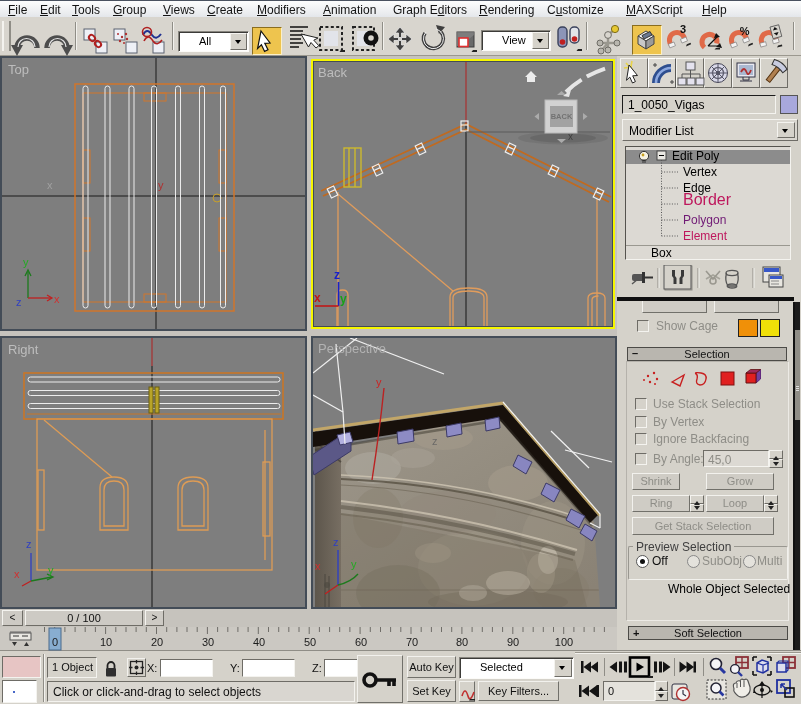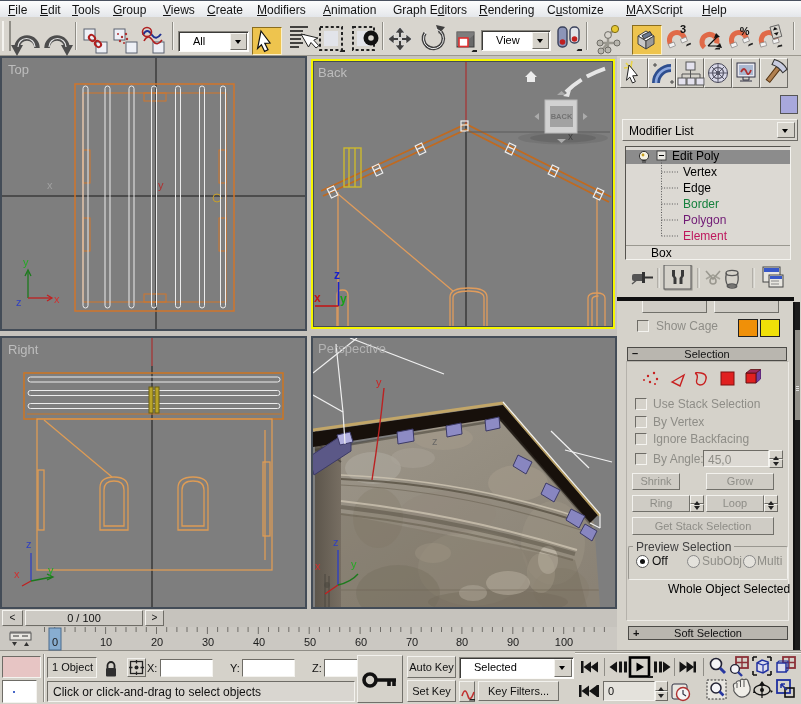--- a/index.html
+++ b/index.html
@@ -8,21 +8,21 @@
 
 #menubar{position:absolute;left:0;top:0;width:801px;height:26px;background:linear-gradient(#fdfdfd,#e9ebee 55%,#d3d9e2);border-top:1px solid #4a5260;box-sizing:border-box;border-bottom:1px solid #a8adb5;}
 .mi{position:absolute;top:2px;font-size:12px;color:#141414;white-space:nowrap;}
 .mi u{text-decoration:underline;}
 
 #toolbar{position:absolute;left:0;top:17px;width:801px;height:39px;background:#d8d5ce;border-bottom:1px solid #9b988f;box-sizing:border-box;}
 .tsep{position:absolute;top:5px;width:1px;height:28px;background:#8f8d86;border-right:1px solid #f2f1ed;}
 .thandle{position:absolute;left:2px;top:4px;width:5px;height:30px;border-left:2px solid #f4f3ef;border-right:2px solid #8f8d86;}
 .tbtn{position:absolute;width:26px;height:26px;top:6px;}
 .combo{position:absolute;height:19px;background:#fff;border:1px solid;border-color:#87857e #fcfbf8 #fcfbf8 #87857e;box-shadow:inset 1px 1px 0 #3c3b38;font-size:11px;color:#000;}
-.combo .ctext{position:absolute;left:14px;top:3px;}
+.combo .ctext{position:absolute;left:20px;top:3px;}
 .combo .carr{position:absolute;right:1px;top:1px;bottom:1px;width:15px;background:#d5d2ca;border:1px solid;border-color:#f4f3ef #6e6c66 #6e6c66 #f4f3ef;}
 .carr:after{content:"";position:absolute;left:4px;top:6px;border:3px solid transparent;border-top:4px solid #000;}
 .ybtn{background:#eec44e;border:1px solid;border-color:#8a6d1f #fbf0c8 #fbf0c8 #8a6d1f;}
 
 #vparea{position:absolute;left:0;top:56px;width:617px;height:553px;background:#c6c3bd;}
 .vpcell{position:absolute;background:#7e7e7e;border:2px solid #434c57;box-sizing:border-box;}
 
 #scrubrow{position:absolute;left:0;top:609px;width:617px;height:18px;background:#c6c3bd;}
 .sbtn{position:absolute;top:1px;height:16px;background:#cdcac4;border:1px solid;border-color:#f4f3ef #6e6c66 #6e6c66 #f4f3ef;box-sizing:border-box;font-size:10px;color:#111;text-align:center;}
 #ruler{position:absolute;left:0;top:627px;width:617px;height:24px;background:#cbc8c2;border-bottom:1px solid #8f8d86;box-sizing:border-box;}
@@ -583,20 +583,23 @@
         <path d="M121 14 q3 -6 5.5 0 q2 5 4.5 -2" stroke="#b03030" stroke-width="1.8" fill="none"></path>
         <path d="M123 19 v3 h6 v-3 M120 23 h12" stroke="#334" fill="none"></path>
 
         <g transform="rotate(38 154 15)">
           <rect x="152" y="8" width="4.5" height="17" fill="#b08050" stroke="#553311"></rect>
           <path d="M146 4 q8 -3.5 16 0 l-1.2 5.5 q-6.8 -2.4 -13.6 0 z" fill="#c8cce0" stroke="#333"></path>
         </g>
       </svg>
     </div>
 
+    <div class="sunken" style="position:absolute;left:5px;top:39px;width:154px;height:19px;background:#d5d2ca;border-color:#1c1c1c #f4f3ef #f4f3ef #1c1c1c">
+      <span style="position:absolute;left:5px;top:2px;font-size:12px;color:#000">1_0050_Vigas</span>
+    </div>
     <div style="position:absolute;left:163px;top:39px;width:18px;height:19px;background:#a8a8dc;border:1px solid #555;box-sizing:border-box"></div>
 
     <div class="raised" style="position:absolute;left:5px;top:63px;width:176px;height:22px;background:#d9d6cf">
       <span style="position:absolute;left:6px;top:4px;font-size:12px;color:#000">Modifier List</span>
       <span class="carr" style="position:absolute;right:2px;top:2px;bottom:2px;width:16px;background:#d5d2ca;border:1px solid;border-color:#f4f3ef #6e6c66 #6e6c66 #f4f3ef"></span>
     </div>
 
     <div class="sunken" style="position:absolute;left:8px;top:90px;width:166px;height:114px;background:#dcd9d3;border-color:#55534e #f4f3ef #f4f3ef #55534e">
       <div style="position:absolute;left:0;top:3px;width:164px;height:14px;background:#8c8c8c"></div>
       <svg width="164" height="114" style="position:absolute;left:0;top:0">
@@ -614,21 +617,21 @@
           <line x1="35.5" y1="41" x2="52" y2="41"></line>
           <line x1="35.5" y1="57" x2="52" y2="57"></line>
           <line x1="35.5" y1="73" x2="52" y2="73"></line>
           <line x1="35.5" y1="89" x2="52" y2="89"></line>
         </g>
         <line x1="0" y1="98.5" x2="164" y2="98.5" stroke="#9a9890"></line>
       </svg>
       <span style="position:absolute;left:46px;top:2px;font-size:12px;color:#000">Edit Poly</span>
       <span style="position:absolute;left:57px;top:18px;font-size:12px;color:#000">Vertex</span>
       <span style="position:absolute;left:57px;top:34px;font-size:12px;color:#000">Edge</span>
-      <span style="position:absolute;left:57px;top:50px;font-size:12px;color:#15803d">Border</span>
+      <span style="position:absolute;left:57px;top:44px;font-size:16px;color:#be185d">Border</span>
       <span style="position:absolute;left:57px;top:66px;font-size:12px;color:#701a75">Polygon</span>
       <span style="position:absolute;left:57px;top:82px;font-size:12px;color:#be185d">Element</span>
       <span style="position:absolute;left:25px;top:99px;font-size:12px;color:#000">Box</span>
     </div>
 
     <svg width="184" height="26" style="position:absolute;left:0;top:209px">
       <g transform="translate(13,3)">
         <rect x="2" y="6" width="12" height="7" rx="2" fill="#555"></rect>
         <rect x="12" y="4" width="3" height="11" fill="#333"></rect>
         <path d="M15 9.5 h8" stroke="#333" stroke-width="2"></path>

